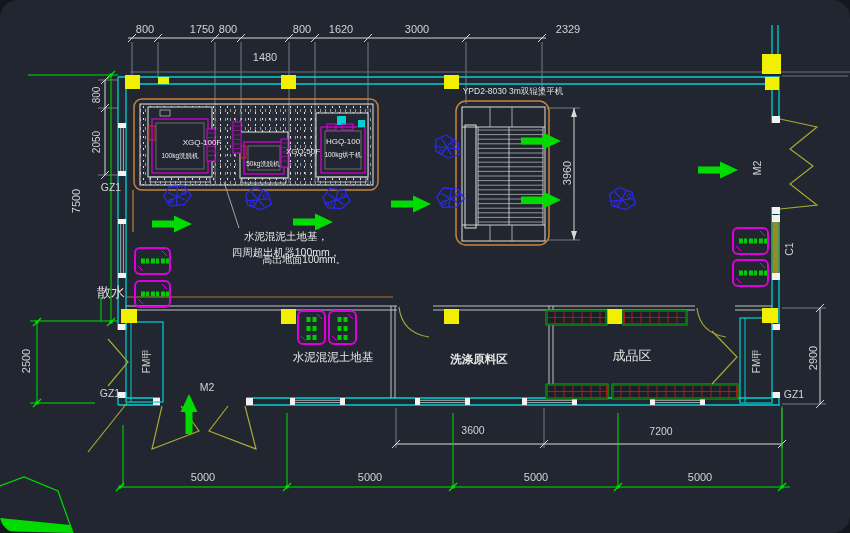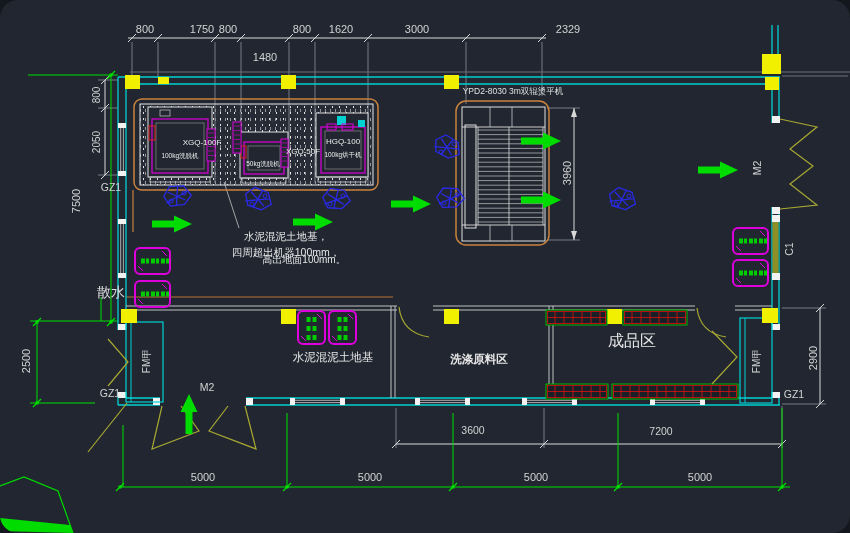--- a/index.html
+++ b/index.html
@@ -409,21 +409,21 @@
       <div class="lbl" style="left: 813px; top: 358px; font-size: 11px; color: rgb(210, 210, 210); transform: translate(-50%, -50%) rotate(-90deg);">2900</div>
       <div class="lbl" style="left: 567px; top: 173px; font-size: 11px; color: rgb(210, 210, 210); transform: translate(-50%, -50%) rotate(-90deg);">3960</div>
       <div class="lbl" style="left: 473px; top: 430px; font-size: 10.5px; color: rgb(210, 210, 210); transform: translate(-50%, -50%) rotate(0deg);">3600</div>
       <div class="lbl" style="left: 661px; top: 431px; font-size: 10.5px; color: rgb(210, 210, 210); transform: translate(-50%, -50%) rotate(0deg);">7200</div>
       <div class="lbl" style="left: 203px; top: 477px; font-size: 11px; color: rgb(210, 210, 210); transform: translate(-50%, -50%) rotate(0deg);">5000</div>
       <div class="lbl" style="left: 370px; top: 477px; font-size: 11px; color: rgb(210, 210, 210); transform: translate(-50%, -50%) rotate(0deg);">5000</div>
       <div class="lbl" style="left: 536px; top: 477px; font-size: 11px; color: rgb(210, 210, 210); transform: translate(-50%, -50%) rotate(0deg);">5000</div>
       <div class="lbl" style="left: 700px; top: 477px; font-size: 11px; color: rgb(210, 210, 210); transform: translate(-50%, -50%) rotate(0deg);">5000</div>
       <div class="lbl" style="left: 333px; top: 358px; font-size: 11.5px; color: rgb(230, 230, 230); transform: translate(-50%, -50%) rotate(0deg);">水泥混泥土地基</div>
       <div class="lbl" style="left: 479px; top: 360px; font-size: 11.5px; color: rgb(230, 230, 230); transform: translate(-50%, -50%) rotate(0deg); font-weight: bold;">洗涤原料区</div>
-      <div class="lbl" style="left: 632px; top: 341px; font-size: 16px; color: rgb(230, 230, 230); transform: translate(-50%, -50%) rotate(0deg); text-align: right;">成品区</div>
+      <div class="lbl" style="left: 632px; top: 355px; font-size: 13px; color: rgb(230, 230, 230); transform: translate(-50%, -50%) rotate(0deg); text-align: right;">成品区</div>
       <div class="lbl" style="left: 180px; top: 143px; font-size: 8px; color: rgb(236, 236, 236); transform: translate(-50%, -50%) rotate(0deg); margin-left: 22px;">XGQ-100F</div>
       <div class="lbl" style="left: 180px; top: 156px; font-size: 6.5px; color: rgb(236, 236, 236); transform: translate(-50%, -50%) rotate(0deg);">100kg洗脱机</div>
       <div class="lbl" style="left: 263px; top: 152px; font-size: 8px; color: rgb(236, 236, 236); transform: translate(-50%, -50%) rotate(0deg); margin-left: 40px;">XGQ-50F</div>
       <div class="lbl" style="left: 263px; top: 164px; font-size: 6.5px; color: rgb(236, 236, 236); transform: translate(-50%, -50%) rotate(0deg);">50kg洗脱机</div>
       <div class="lbl" style="left: 343px; top: 142px; font-size: 8px; color: rgb(236, 236, 236); transform: translate(-50%, -50%) rotate(0deg);">HGQ-100</div>
       <div class="lbl" style="left: 343px; top: 155px; font-size: 6.5px; color: rgb(236, 236, 236); transform: translate(-50%, -50%) rotate(0deg);">100kg烘干机</div>
       <div class="lbl" style="left: 513px; top: 91px; font-size: 8.5px; color: rgb(224, 224, 224); transform: translate(-50%, -50%) rotate(0deg);">YPD2-8030 3m双辊烫平机</div>
       <div class="lbl" style="left: 286px; top: 236px; font-size: 10.5px; color: rgb(230, 230, 230); transform: translate(-50%, -50%) rotate(0deg);">水泥混泥土地基，</div>
       <div class="lbl" style="left: 286px; top: 252px; font-size: 10.5px; color: rgb(230, 230, 230); transform: translate(-50%, -50%) rotate(0deg);">四周超出机器100mm，</div>
       <div class="lbl" style="left: 284px; top: 260px; font-size: 10px; color: rgb(230, 230, 230); transform: translate(-50%, -50%) rotate(0deg); margin-left: 20px;">高出地面100mm。</div>

